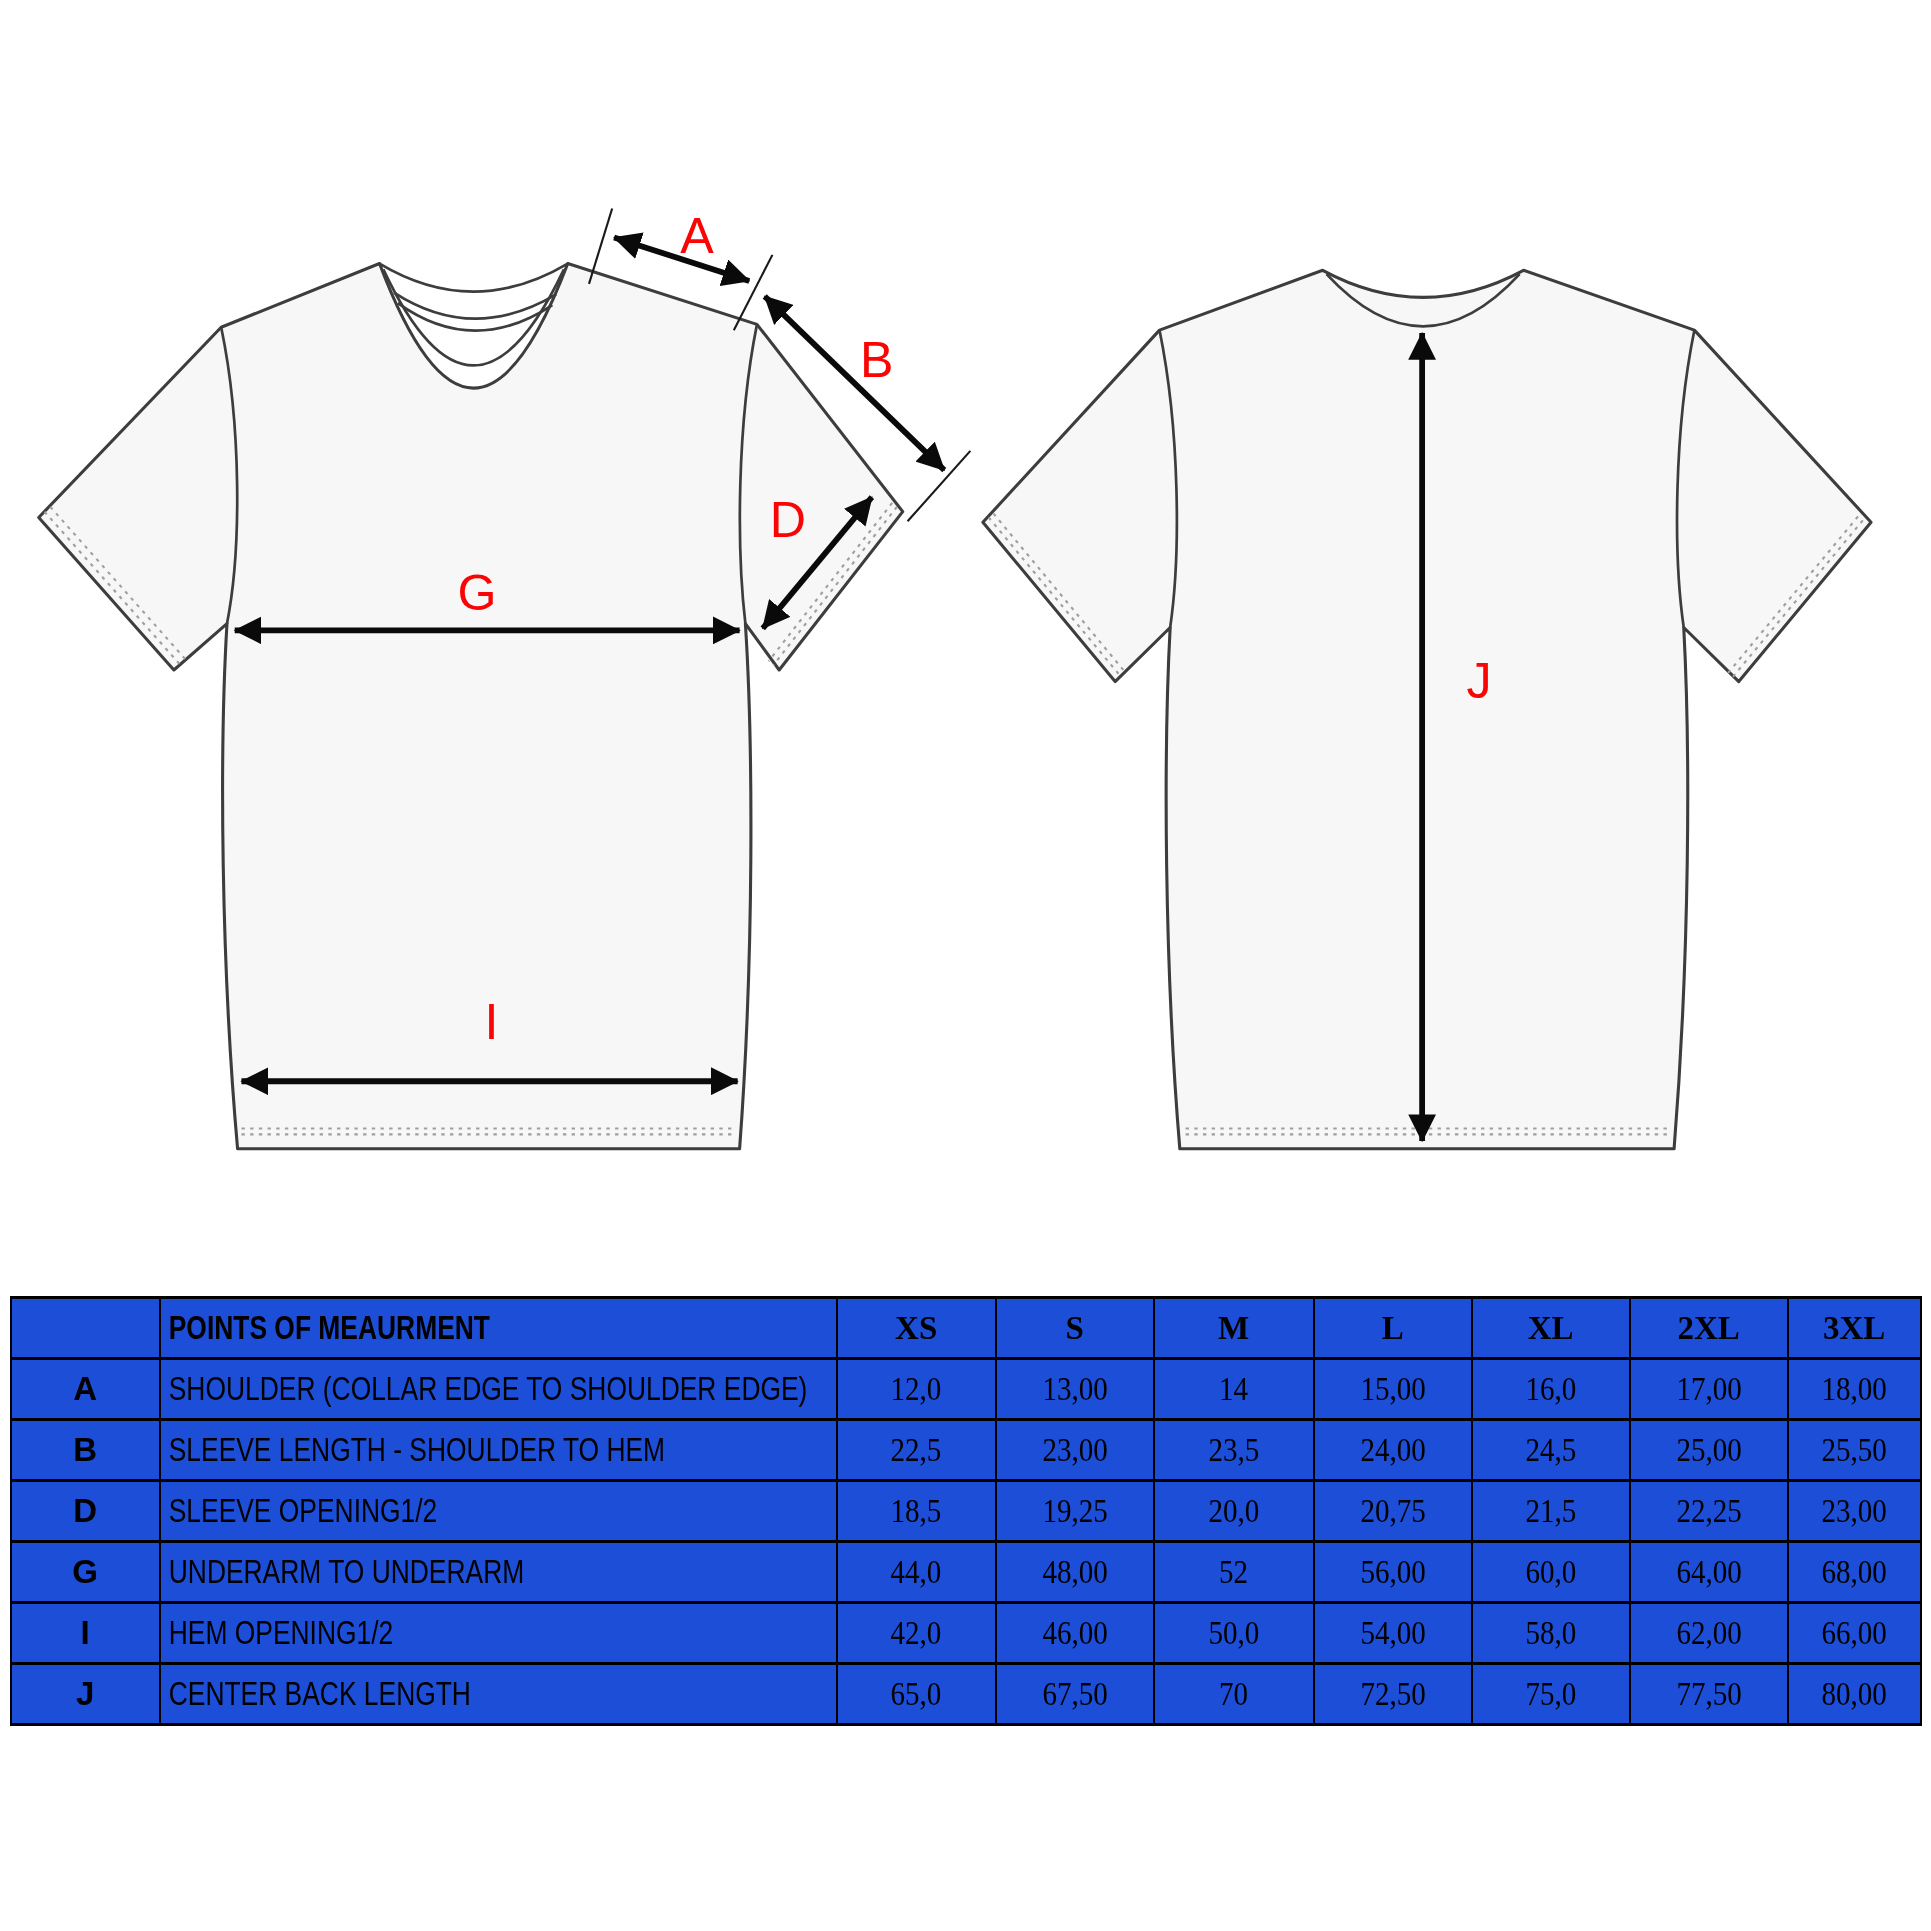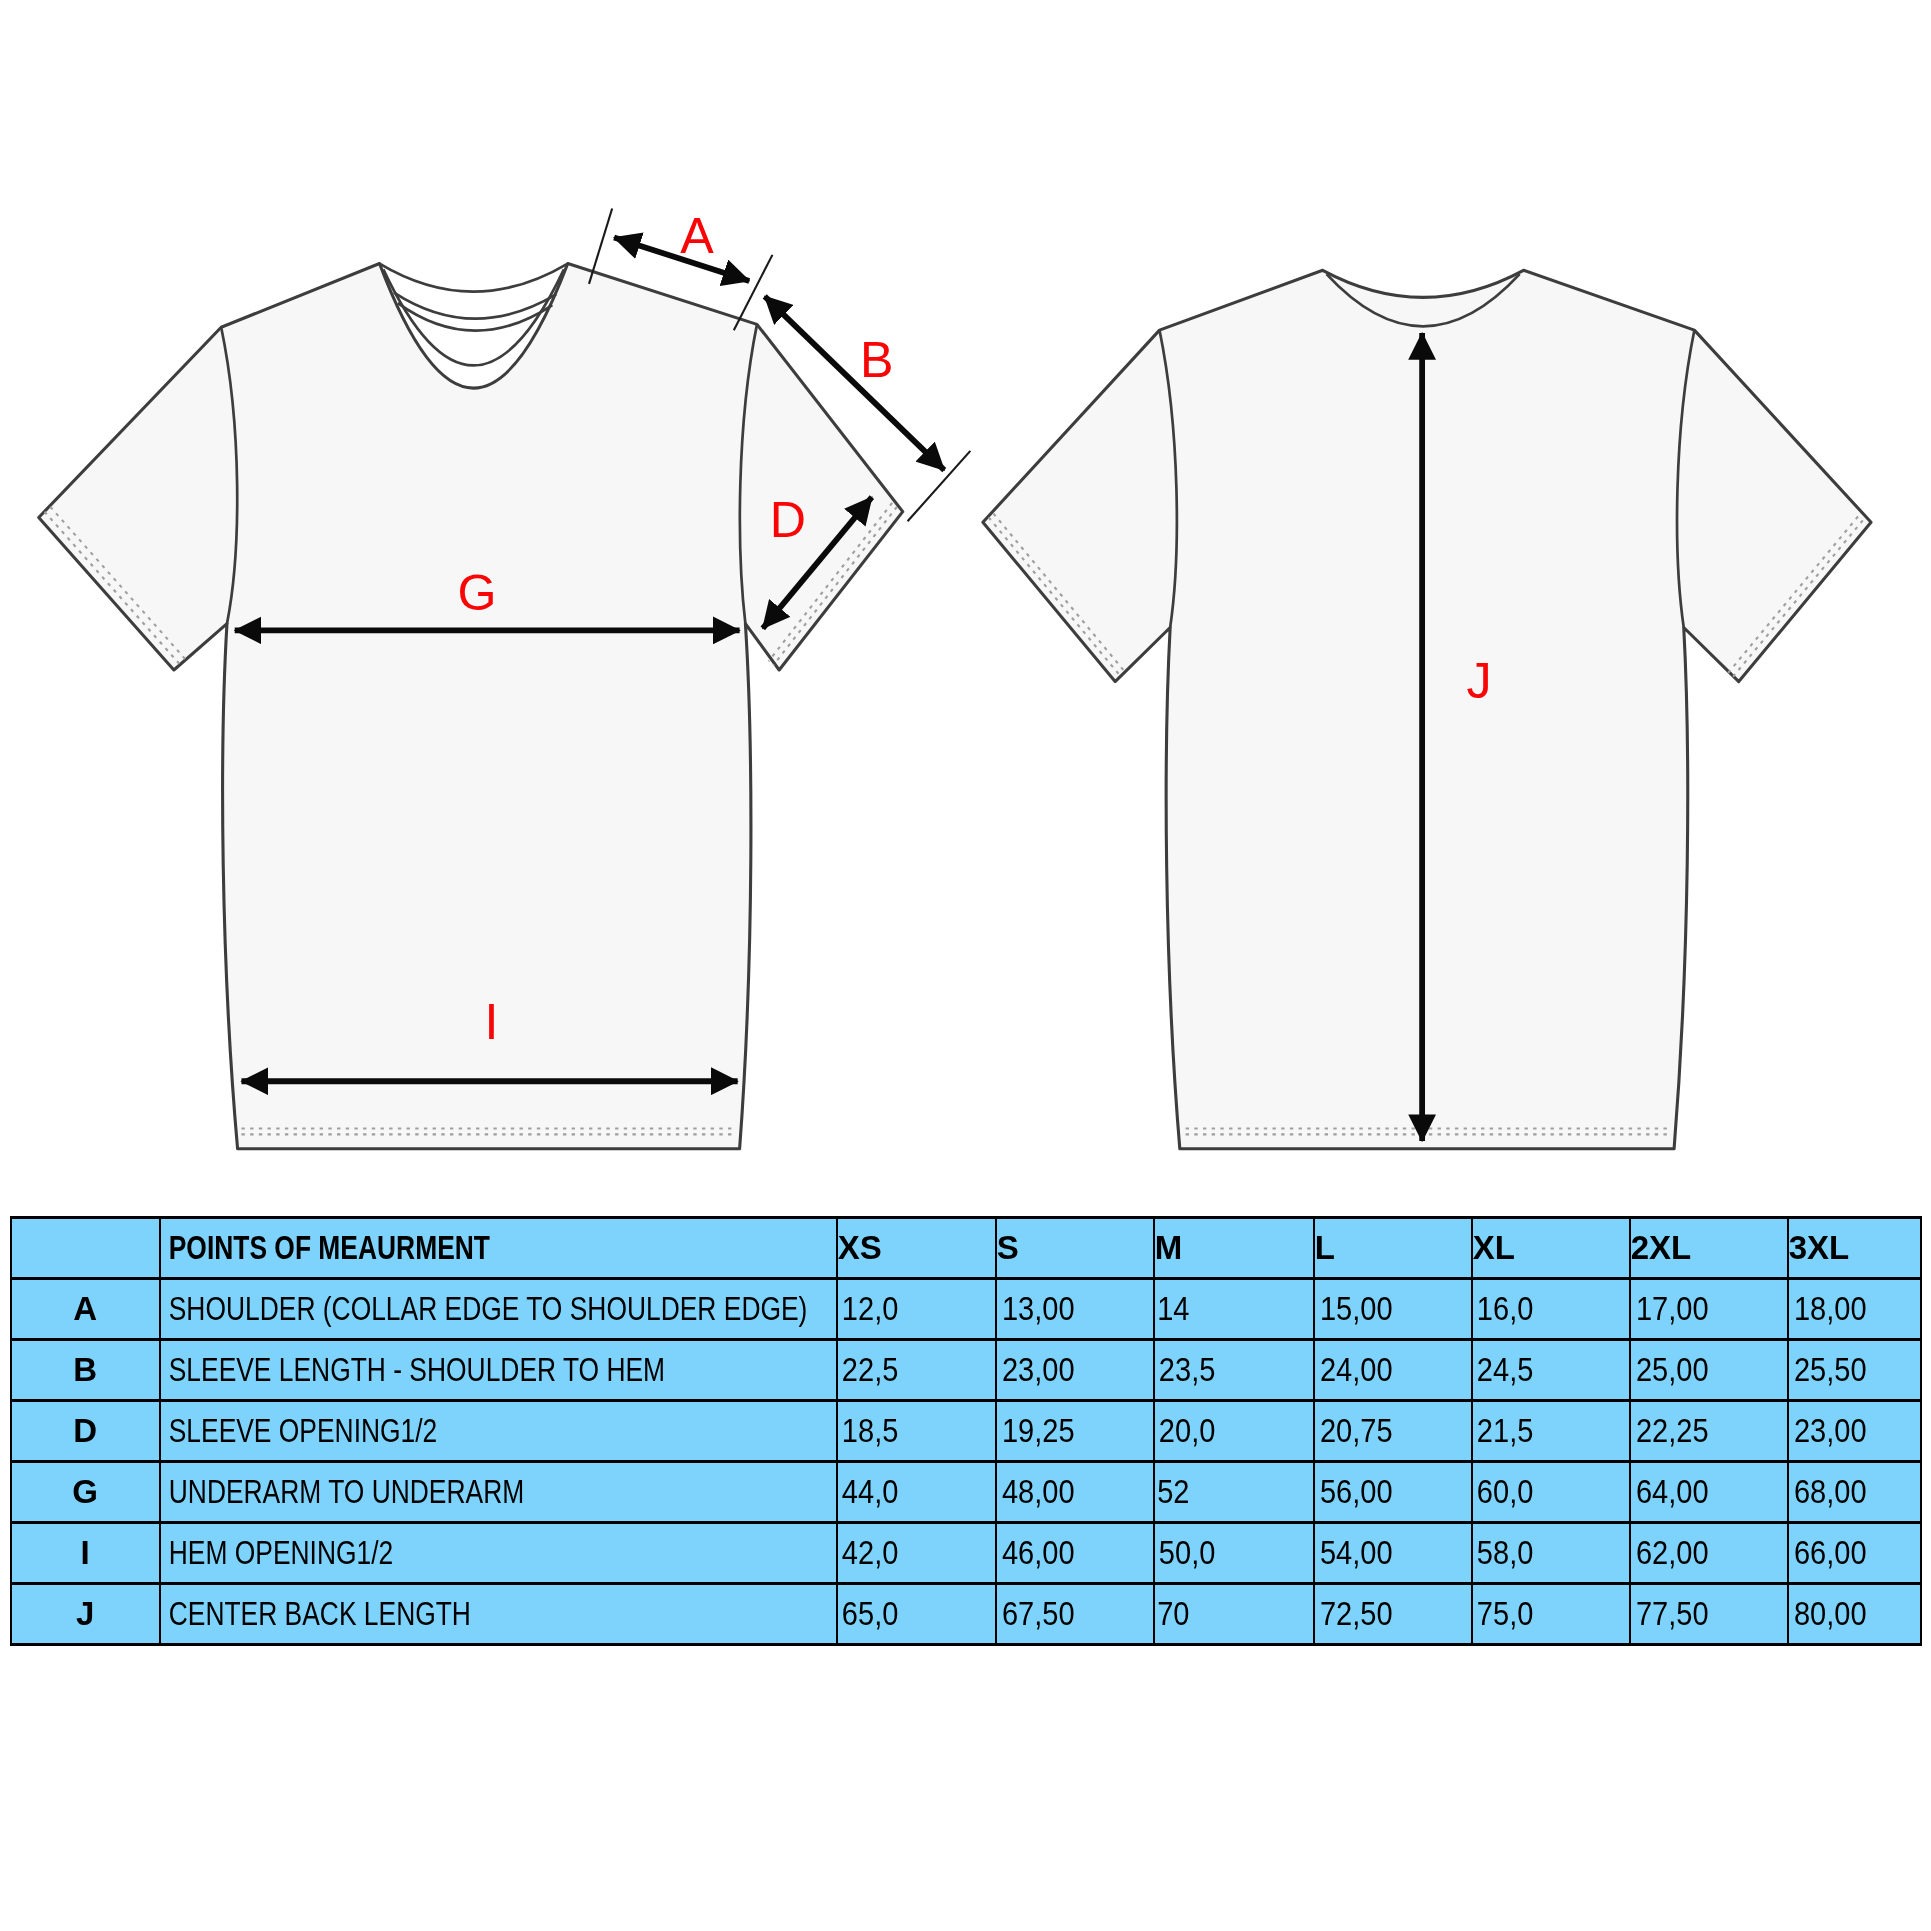--- a/index.html
+++ b/index.html
@@ -8,28 +8,28 @@
   #diagram-svg{position:absolute;left:0;top:0;}
 
   .shirt{fill:#f7f7f7;stroke:#3d3d3d;stroke-width:3.2;stroke-linejoin:round;}
   .seam{fill:none;stroke:#3d3d3d;stroke-width:2.8;}
   .stitch{fill:none;stroke:#9f9f9f;stroke-width:2.2;stroke-dasharray:3.5 5.5;}
   .dim{stroke:#0a0a0a;stroke-width:6;fill:none;}
   .tick{stroke:#1a1a1a;stroke-width:2.2;fill:none;}
   .dimlabel{fill:#fa0505;font-size:52px;font-family:"Liberation Sans",sans-serif;
             text-anchor:middle;font-weight:400;}
 
-  #size-table{position:absolute;left:9.7px;top:1216px;width:1912px;
-              border-collapse:collapse;table-layout:fixed;background:#7dd3fc;}
+  #size-table{position:absolute;left:9.7px;top:1296px;width:1912px;
+              border-collapse:collapse;table-layout:fixed;background:#1d4ed8;}
   #size-table td,#size-table th{border:solid #000;border-width:3.9px 2.9px;height:58px;
               padding:0;font-size:33px;color:#000;vertical-align:middle;overflow:hidden;}
   th.pom,td.pom{text-align:left;}
   .pom .sx{display:inline-block;transform:scaleX(0.80);transform-origin:left center;
            white-space:nowrap;padding-left:9.7px;}
-  td.val,th.size{text-align:left;}
+  td.val,th.size{text-align:center;font-family:Liberation Serif, serif;}
   td.val .sx{display:inline-block;transform:scaleX(0.88);transform-origin:center center;white-space:nowrap;}
   th.size{font-weight:bold;}
   th.pom{font-weight:bold;}
   td.letter{text-align:center;color:#fa0505;font-weight:bold;font-size:37px;}
 </style>
 </head>
 <body>
 
 <div id="canvas">
 

